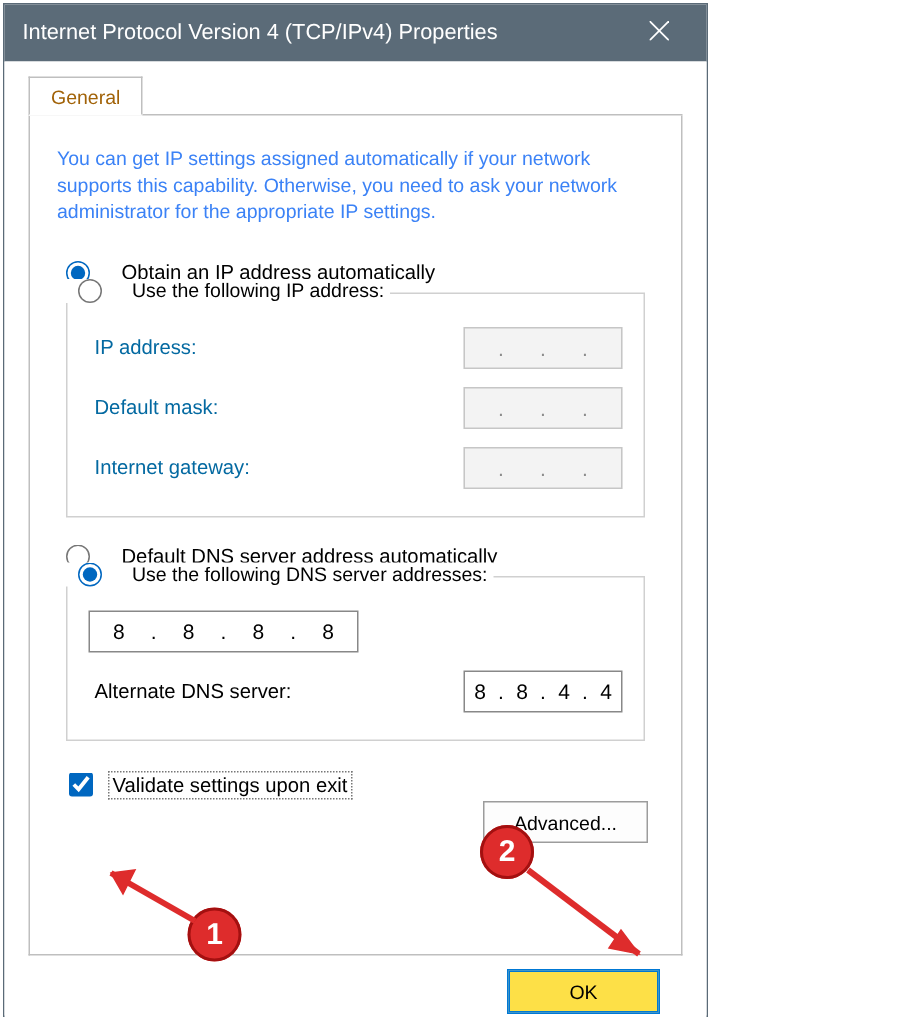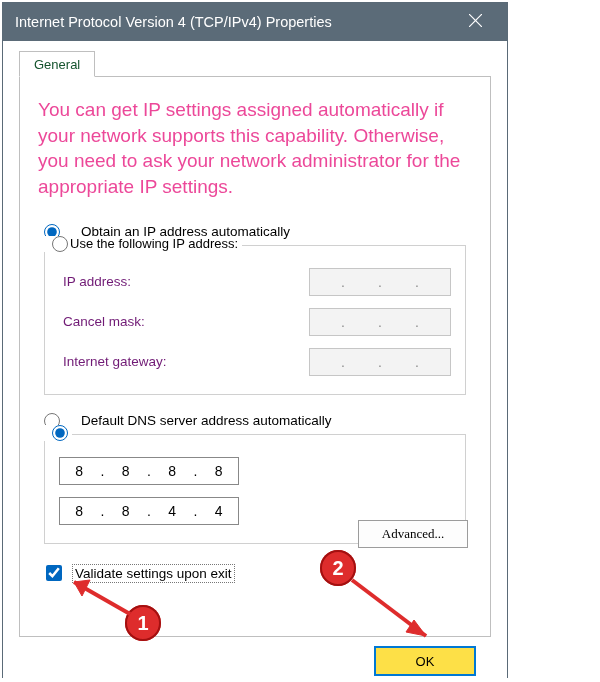--- a/index.html
+++ b/index.html
@@ -8,21 +8,21 @@
     padding: 0;
     font-family: "Segoe UI", Tahoma, sans-serif;
     font-size: 13px;
     background: #fff;
     width: 600px;
     height: 682px;
     overflow: hidden;
     position: relative;
   }
   .window {
-    width: 506px;
+    width: 470px;
     height: 676px;
     margin: 2px;
     border: 1px solid #5a6a77;
     background: #fff;
     display: flex;
     flex-direction: column;
   }
   .titlebar {
     background: #5b6b78;
     color: #fff;
@@ -56,42 +56,42 @@
     border-bottom: 1px solid #bfbfbf;
     margin-bottom: 0;
   }
   .tab {
     padding: 5px 14px 4px 14px;
     border: 1px solid #bfbfbf;
     border-bottom: none;
     background: #f6f6f6;
     margin-right: -1px;
     font-size: 13px;
-    color: #14532d;
+    color: #a16207;
     cursor: pointer;
   }
   .tab.active {
     background: #fff;
     position: relative;
     z-index: 1;
     border-bottom: 1px solid #fff;
     margin-bottom: -1px;
   }
 
   .panel {
     border: 1px solid #bfbfbf;
     border-top: none;
     padding: 14px 18px 14px 18px;
     min-height: 560px;
     position: relative;
   }
 
   .intro {
-    font-size: 19px;
-    color: #ec4899;
+    font-size: 13px;
+    color: #3b82f6;
     line-height: 1.35;
     margin: 6px 0 24px 0;
   }
 
   .radio-row {
     display: flex;
     align-items: center;
     gap: 21px;
     margin: 5px 6px;
     font-size: 13.5px;
@@ -111,40 +111,40 @@
     position: relative;
   }
   .groupbox .legend {
     position: absolute;
     top: -10px;
     left: -1px;
     background: #fff;
     padding: 0 4px 0 0;
     display: flex;
     align-items: center;
-    gap: 2px;
+    gap: 20px;
   }
   .groupbox .legend input[type=radio] {
     width: 16px;
     height: 16px;
     accent-color: #0067c0;
     margin: 0 0 0 8px;
   }
 
   .field-row {
     display: flex;
     align-items: center;
     margin: 8px 0 12px 0;
   }
   .field-row .lbl {
     flex: 0 0 250px;
     font-size: 13.5px;
     padding-left: 4px;
   }
-  .field-row .lbl.disabled { color: #701a75; }
+  .field-row .lbl.disabled { color: #0369a1; }
   .ipbox {
     width: 180px;
     height: 28px;
     border: 1px solid #888;
     background: #fff;
     display: flex;
     align-items: center;
     font-family: inherit;
     font-size: 14px;
   }
@@ -177,28 +177,27 @@
   }
   .check-row label {
     font-size: 13.5px;
     border: 1px dotted #777;
     padding: 1px 2px;
   }
 
   .adv-btn {
     position: absolute;
     right: 22px;
-    bottom: 88px;
+    bottom: 74px;
     width: 110px;
     height: 28px;
     background: #fdfdfd;
     border: 1px solid #9c9c9c;
     font-size: 13px;
     cursor: pointer;
-    font-family: Liberation Serif, serif;
   }
 
   .footer {
     display: flex;
     justify-content: flex-end;
     gap: 8px;
     padding: 10px 16px 14px 0;
   }
   .footer button {
     width: 100px;
@@ -277,21 +276,21 @@
             <span class="seg"></span>
               <span class="dot">.</span>
             <span class="seg"></span>
               <span class="dot">.</span>
             <span class="seg"></span>
               <span class="dot">.</span>
             <span class="seg"></span>
           </div>
         </div>
         <div class="field-row">
-          <span class="lbl disabled">Cancel mask:</span>
+          <span class="lbl disabled">Default mask:</span>
           <div class="ipbox disabled">
             <span class="seg"></span>
               <span class="dot">.</span>
             <span class="seg"></span>
               <span class="dot">.</span>
             <span class="seg"></span>
               <span class="dot">.</span>
             <span class="seg"></span>
           </div>
         </div>
@@ -310,33 +309,35 @@
       </div>
 
       <div class="radio-row">
         <input type="radio" name="dnsmode" id="dnsauto" style="">
         <label for="dnsauto">Default DNS server address automatically</label>
       </div>
 
       <div class="groupbox">
         <div class="legend">
           <input type="radio" name="dnsmode" checked="" id="dnsman" style="">
+          <label for="dnsman">Use the following DNS server addresses:</label>
         </div>
         <div class="field-row">
           <div class="ipbox">
             <span class="seg">8</span>
               <span class="dot">.</span>
             <span class="seg">8</span>
               <span class="dot">.</span>
             <span class="seg">8</span>
               <span class="dot">.</span>
             <span class="seg">8</span>
           </div>
         </div>
         <div class="field-row">
+          <span class="lbl">Alternate DNS server:</span>
           <div class="ipbox">
             <span class="seg">8</span>
               <span class="dot">.</span>
             <span class="seg">8</span>
               <span class="dot">.</span>
             <span class="seg">4</span>
               <span class="dot">.</span>
             <span class="seg">4</span>
           </div>
         </div>

